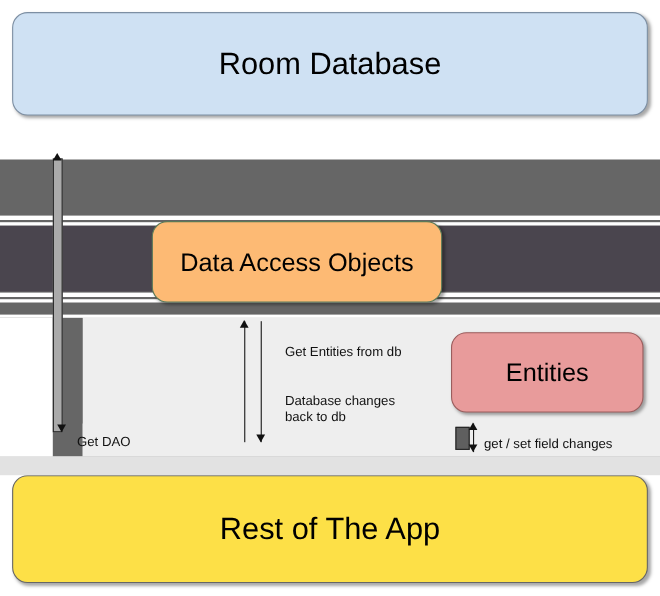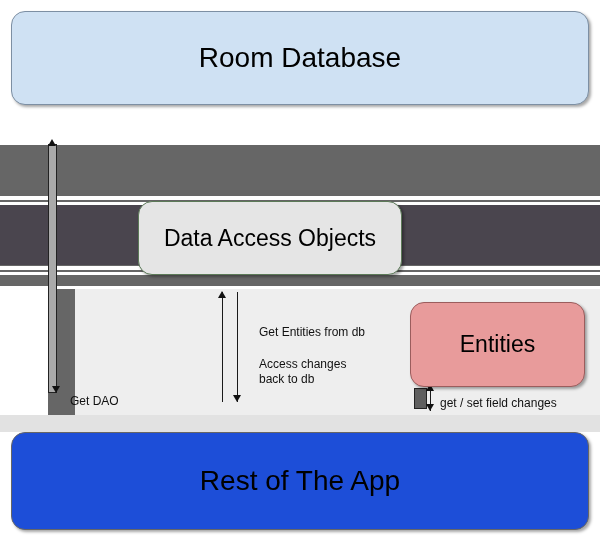--- a/index.html
+++ b/index.html
@@ -39,43 +39,43 @@
     background: #cfe1f3;
     border: 1px solid #7d8fa3;
     font-size: 28px;
   }
 
   #node-dao {
     left: 138px;
     top: 201px;
     width: 264px;
     height: 74px;
-    background: #e5e5e5;
+    background: #fdba74;
     border: 1px solid #5c7a58;
     font-size: 23px;
     z-index: 40;
   }
 
   #node-entities {
     left: 410px;
     top: 302px;
     width: 175px;
-    height: 85px;
+    height: 73px;
     background: #e89b9b;
     border: 1px solid #9b5d5d;
     font-size: 23px;
     z-index: 40;
   }
 
   #node-rest-of-app {
     left: 11px;
     top: 432px;
     width: 578px;
     height: 98px;
-    background: #1d4ed8;
+    background: #fde047;
     border: 1px solid #666666;
     font-size: 28px;
   }
 
   
   .band {
     position: absolute;
     z-index: 10;
   }
   #band-main {
@@ -204,21 +204,21 @@
   
   .label {
     position: absolute;
     color: #111111;
     font-size: 12px;
     line-height: 15px;
     white-space: pre;
     z-index: 50;
   }
   #label-get-dao        { left: 70px;  top: 394px; }
-  #label-get-entities   { left: 259px; top: 313px; margin-top: 12px; }
+  #label-get-entities   { left: 259px; top: 313px; }
   #label-persist        { left: 259px; top: 357px; }
   #label-field-values   { left: 440px; top: 396px; }
 </style>
 </head>
 <body>
 
 <div id="canvas">
 
   <div class="band" id="band-main"></div>
   <div class="band" id="band-dark"></div>
@@ -261,18 +261,18 @@
   </div>
 
   <div class="node" id="node-rest-of-app">
     <span>Rest of The App</span>
   </div>
 
   <div class="label" id="label-get-dao">Get DAO</div>
 
   <div class="label" id="label-get-entities">Get Entities from db</div>
 
-  <div class="label" id="label-persist">Access changes
+  <div class="label" id="label-persist">Database changes
 back to db</div>
 
   <div class="label" id="label-field-values">get / set field changes</div>
 
 </div>
 
 </body></html>

